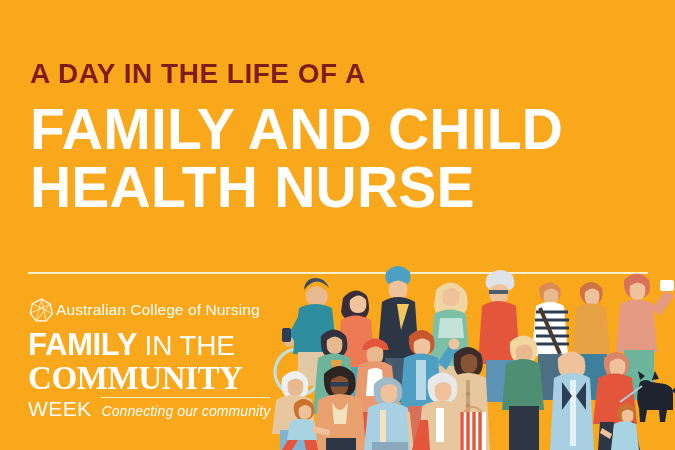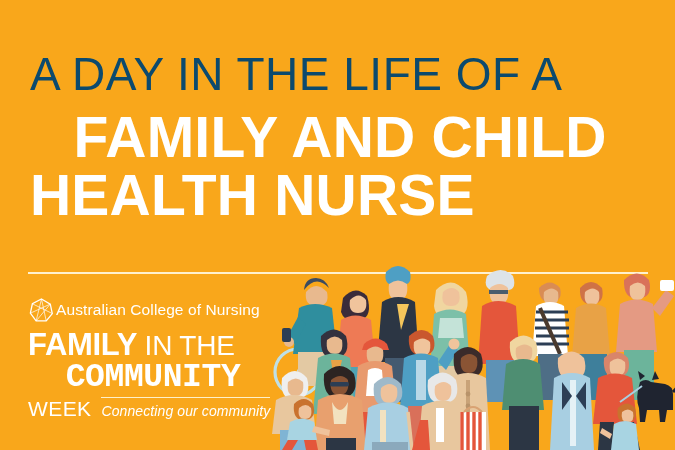--- a/index.html
+++ b/index.html
@@ -11,32 +11,32 @@
   #poster{
     position:relative;width:675px;height:450px;
     background:#F9A71B;overflow:hidden;
   }
 
   
   .headline-block{
     position:absolute;left:30px;top:52px;width:620px;
   }
   .kicker{
-    font-size:46px;line-height:44px;font-weight:400;
-    letter-spacing:0.5px;color:#0c4a6e;
+    font-size:28px;line-height:44px;font-weight:700;
+    letter-spacing:0.5px;color:#7f1d1d;
     font-family:"Liberation Sans",sans-serif;
     white-space:nowrap;
   }
   .title-l1,.title-l2{
     font-size:57px;line-height:58px;font-weight:bold;
     letter-spacing:0.2px;color:#FFFFFF;
     font-family:"Liberation Sans",sans-serif;
     white-space:nowrap;
   }
-  .title-l1{margin-top:12px;text-align:center;}
+  .title-l1{margin-top:4px;}
   .title-l2{}
 
   
   .divider{
     position:absolute;left:28px;top:272px;width:620px;height:2px;
     background:#FFF4D9;opacity:.95;
   }
 
   
   .lockup{position:absolute;left:28px;top:296px;width:250px;}
@@ -48,22 +48,21 @@
   }
   .nitc-l1{
     margin-top:6px;color:#FFFFFF;white-space:nowrap;
     font-family:"Liberation Sans",sans-serif;line-height:30px;
   }
   .nitc-l1 .strong{font-size:31px;font-weight:bold;letter-spacing:-0.3px;}
   .nitc-l1 .light{font-size:28px;font-weight:400;letter-spacing:-0.2px;}
   .nitc-l2{
     margin-top:-4px;color:#FFFFFF;white-space:nowrap;
     font-size:33px;font-weight:bold;letter-spacing:-0.4px;line-height:34px;
-    font-family:Liberation Mono, monospace;
-    text-align:center;
+    font-family:Liberation Serif, serif;
   }
   .week-row{
     margin-top:2px;display:flex;align-items:flex-end;gap:10px;white-space:nowrap;
   }
   .week-word{
     color:#FFFFFF;font-size:21px;font-weight:400;letter-spacing:0.4px;
     line-height:22px;font-family:"Liberation Sans",sans-serif;
   }
   .tagline-wrap{position:relative;padding-top:5px;}
   .tagline-rule{

